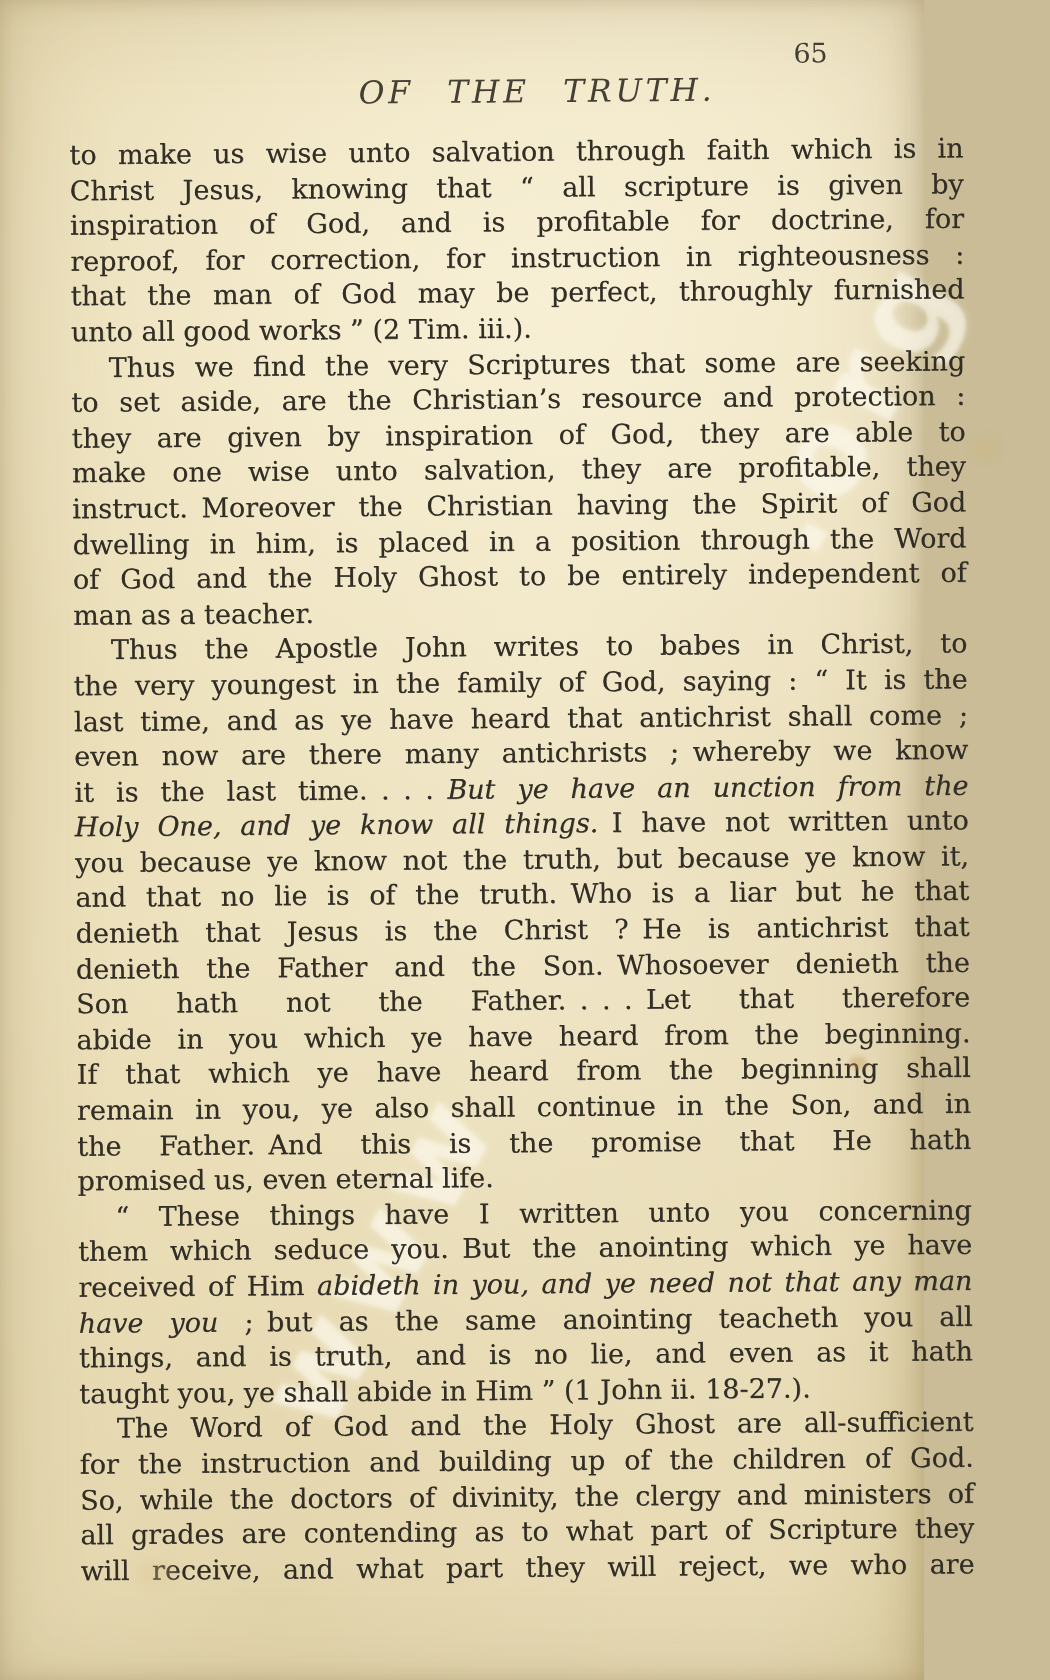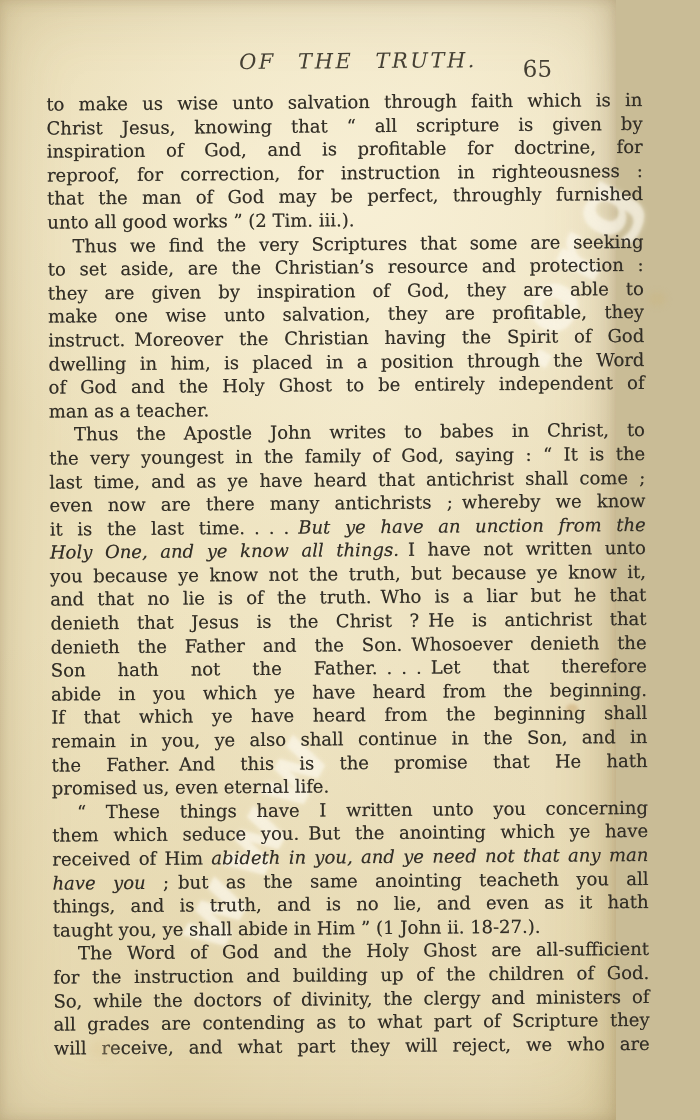--- a/index.html
+++ b/index.html
@@ -40,23 +40,23 @@
     text-align: center;
     font-style: italic;
     font-size: 21px;
     letter-spacing: 2.5px;
     word-spacing: 13px;
     color: #454034;
     white-space: nowrap;
   }
   .page-number {
     position: absolute;
-    top: 58px;
+    top: 28px;
     right: 57px;
-    font-size: 23px;
+    font-size: 18px;
     color: #443f33;
   }
   .text-block {
     position: absolute;
     top: 91px;
     left: 53px;
     width: 596px;
     font-size: 18px;
     line-height: 23.6px;
     text-shadow: 0.2px 0.2px 0.4px rgba(50,46,38,0.55);

